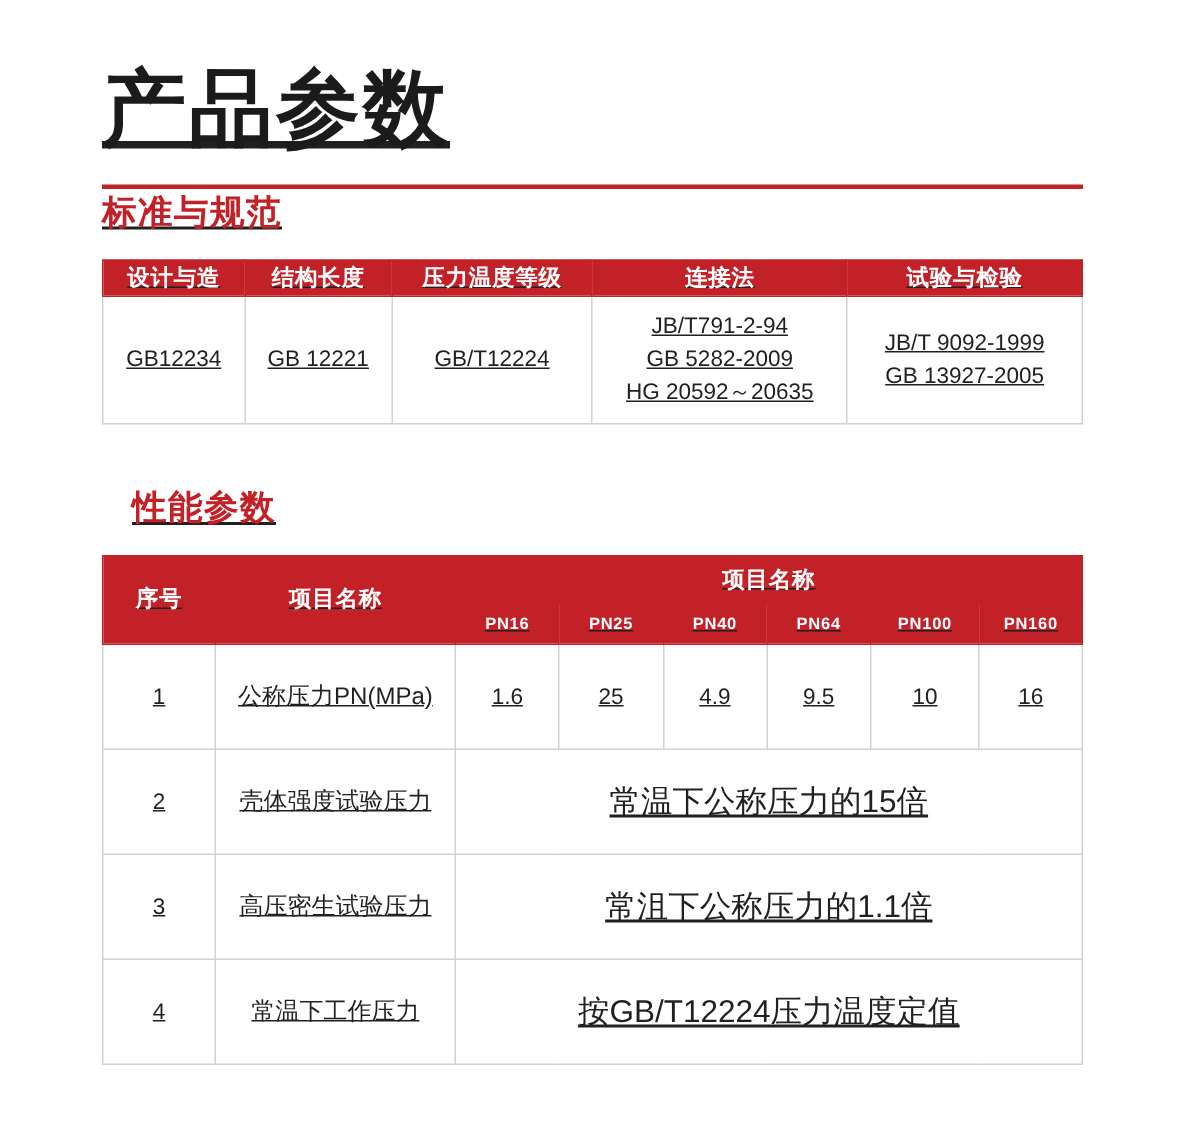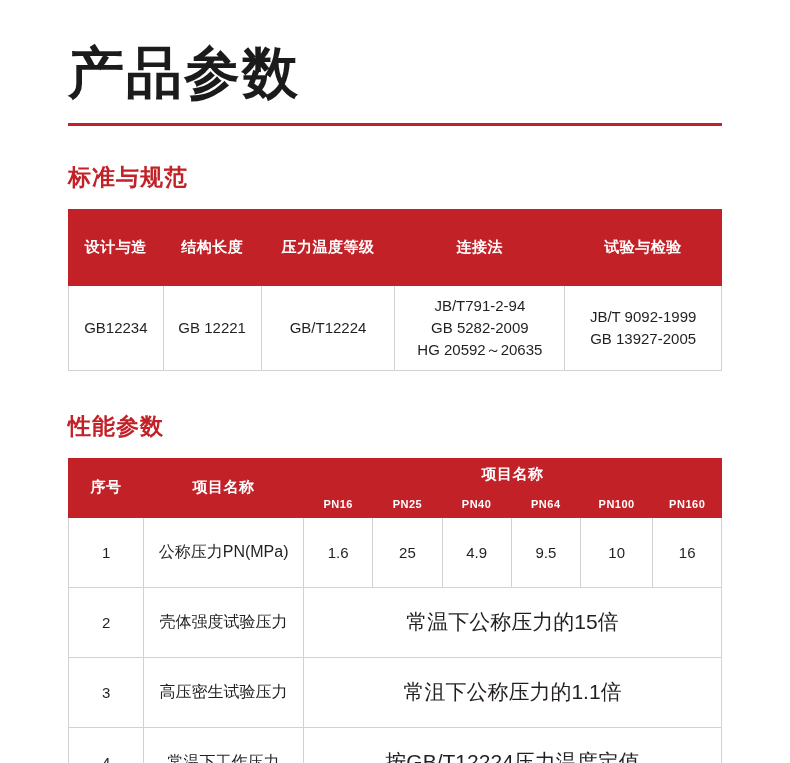--- a/index.html
+++ b/index.html
@@ -13,20 +13,21 @@
     font-family: "Liberation Sans", "DejaVu Sans", sans-serif;
     color: #231f20;
     -webkit-font-smoothing: antialiased;
   }
   .page {
     position: relative;
     width: 790px;
     height: 592px;
     box-sizing: border-box;
     padding: 0 68px;
+    text-decoration: underline;
   }
 
   
   .main-title {
     font-size: 56px;
     line-height: 1.05;
     font-weight: bold;
     letter-spacing: 2px;
     color: #1b1b1b;
     padding-top: 44px;
@@ -42,22 +43,22 @@
 
   
   .section-head {
     color: #c22127;
     font-size: 23px;
     font-weight: bold;
     letter-spacing: 1px;
     margin: 0;
     padding: 0;
   }
-  .sec1-head { margin-top: 36px; }
-  .sec2-head { margin-top: 40px; }
+  .sec1-head { }
+  .sec2-head { margin-top: 40px; margin-left: 20px; }
 
   
   table {
     border-collapse: collapse;
     width: 100%;
     table-layout: fixed;
   }
   td, th {
     border: 1px solid #d2d2d2;
     text-align: center;
@@ -66,21 +67,21 @@
     color: #231f20;
     font-weight: normal;
     padding: 6px 2px;
   }
   .thead th {
     background: #c22127;
     color: #ffffff;
     font-weight: bold;
     font-size: 15px;
     border: 1px solid #c22127;
-    padding: 28px 2px;
+    padding: 2px 2px;
     letter-spacing: 0.5px;
   }
 
   
   .std-table { margin-top: 16px; }
   .std-table td {
     height: 72px;
     line-height: 1.45;
     font-size: 15px;
   }

